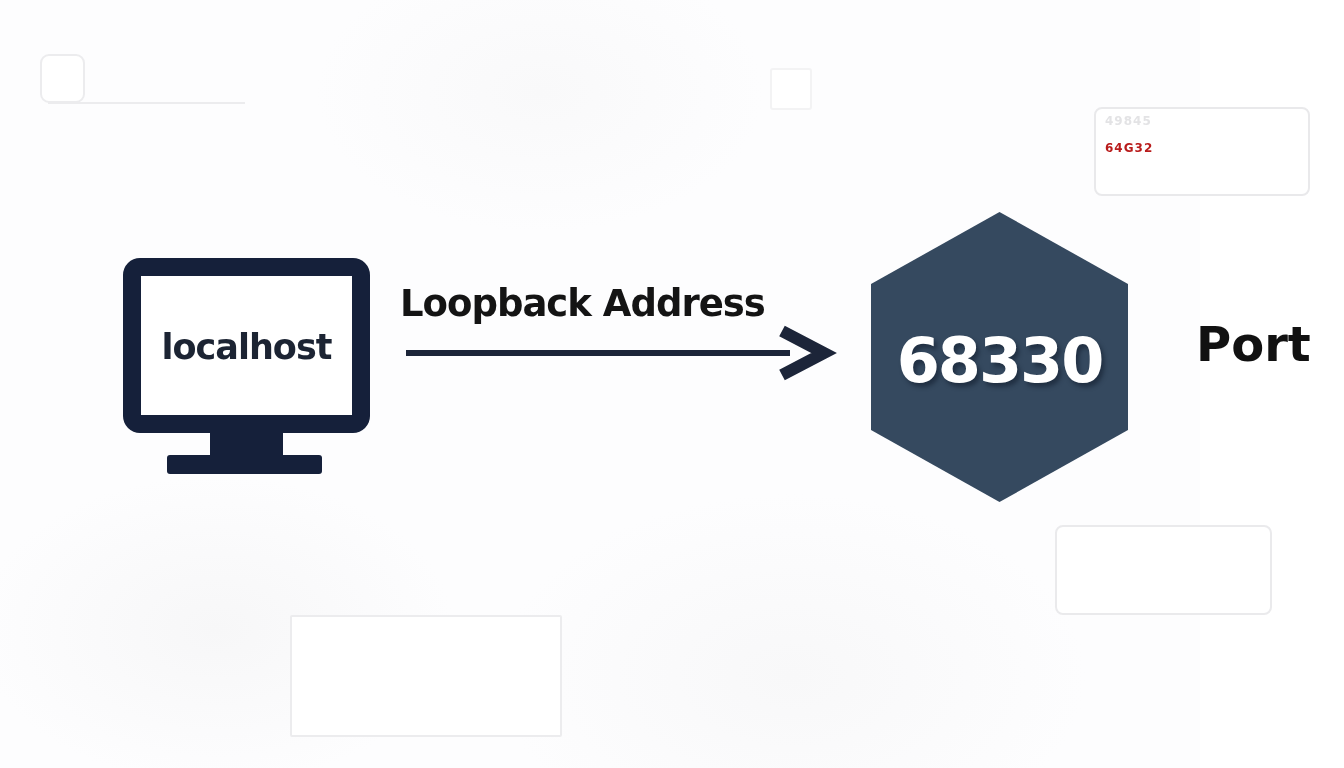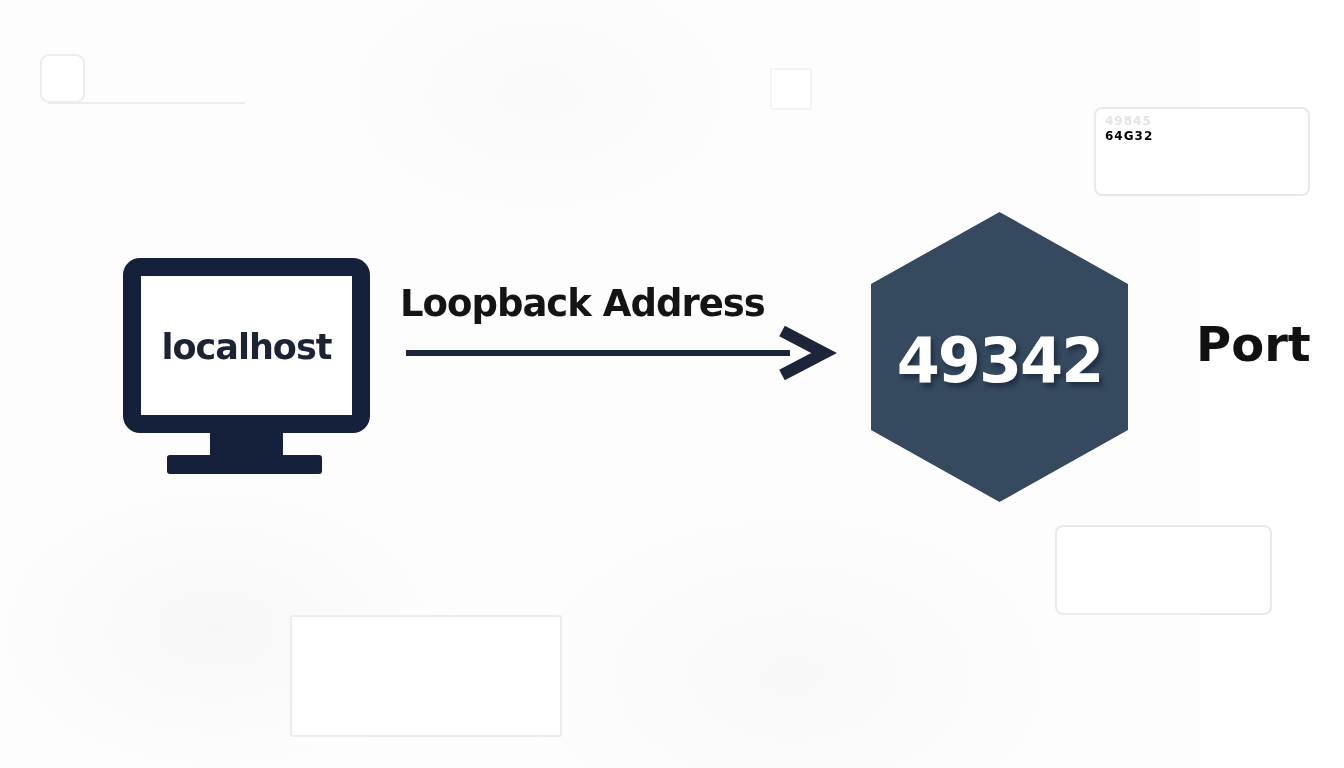--- a/index.html
+++ b/index.html
@@ -28,21 +28,21 @@
   .gb-tr-rect { left: 1094px; top: 107px; width: 216px; height: 89px;
     border: 2px solid #e9e9eb; border-radius: 8px; }
   .gb-mr-rect { left: 1055px; top: 525px; width: 217px; height: 90px;
     border: 2px solid #eaeaec; border-radius: 8px; }
   .gb-bc-rect { left: 290px; top: 615px; width: 272px; height: 122px;
     border: 2px solid #ececee; border-radius: 2px; }
   .ghost-text { position: absolute; left: 9px; top: 5px;
     font-size: 12px; line-height: 15px; font-weight: bold;
     color: #d7d7d9; letter-spacing: 1px; }
   .ghost-text .l1 { display: block; color: #e3e3e5; }
-  .ghost-text .l2 { display: block; color: #000000; }
+  .ghost-text .l2 { display: block; color: #b91c1c; margin-top: 12px; }
 
   
   .monitor { position: absolute; left: 123px; top: 258px; }
   .monitor .screen {
     position: absolute; left: 0; top: 0; width: 247px; height: 175px;
     background: #ffffff; border: 18px solid #15203a; border-radius: 17px;
     display: flex; align-items: center; justify-content: center;
   }
   .monitor .screen .host-label {
     font-size: 35px; font-weight: bold; color: #1c2433;
@@ -107,16 +107,16 @@
   <div class="connection-label">Loopback Address</div>
 
   <svg class="arrow-svg" viewBox="0 0 440 60" xmlns="http://www.w3.org/2000/svg">
     <line x1="8" y1="28" x2="392" y2="28" stroke="#1c2539" stroke-width="6"></line>
     <polyline points="384,6 426,28 384,50" fill="none" stroke="#1c2539" stroke-width="12" stroke-linejoin="miter" stroke-linecap="butt"></polyline>
   </svg>
 
   <svg class="hex-svg" viewBox="0 0 257 290" xmlns="http://www.w3.org/2000/svg">
     <polygon points="128.5,0 257,72 257,218 128.5,290 0,218 0,72" fill="#35495f"></polygon>
   </svg>
-  <div class="port-value">49342</div>
+  <div class="port-value">68330</div>
   <div class="port-label">Port</div>
 
 </div>
 
 </body></html>

